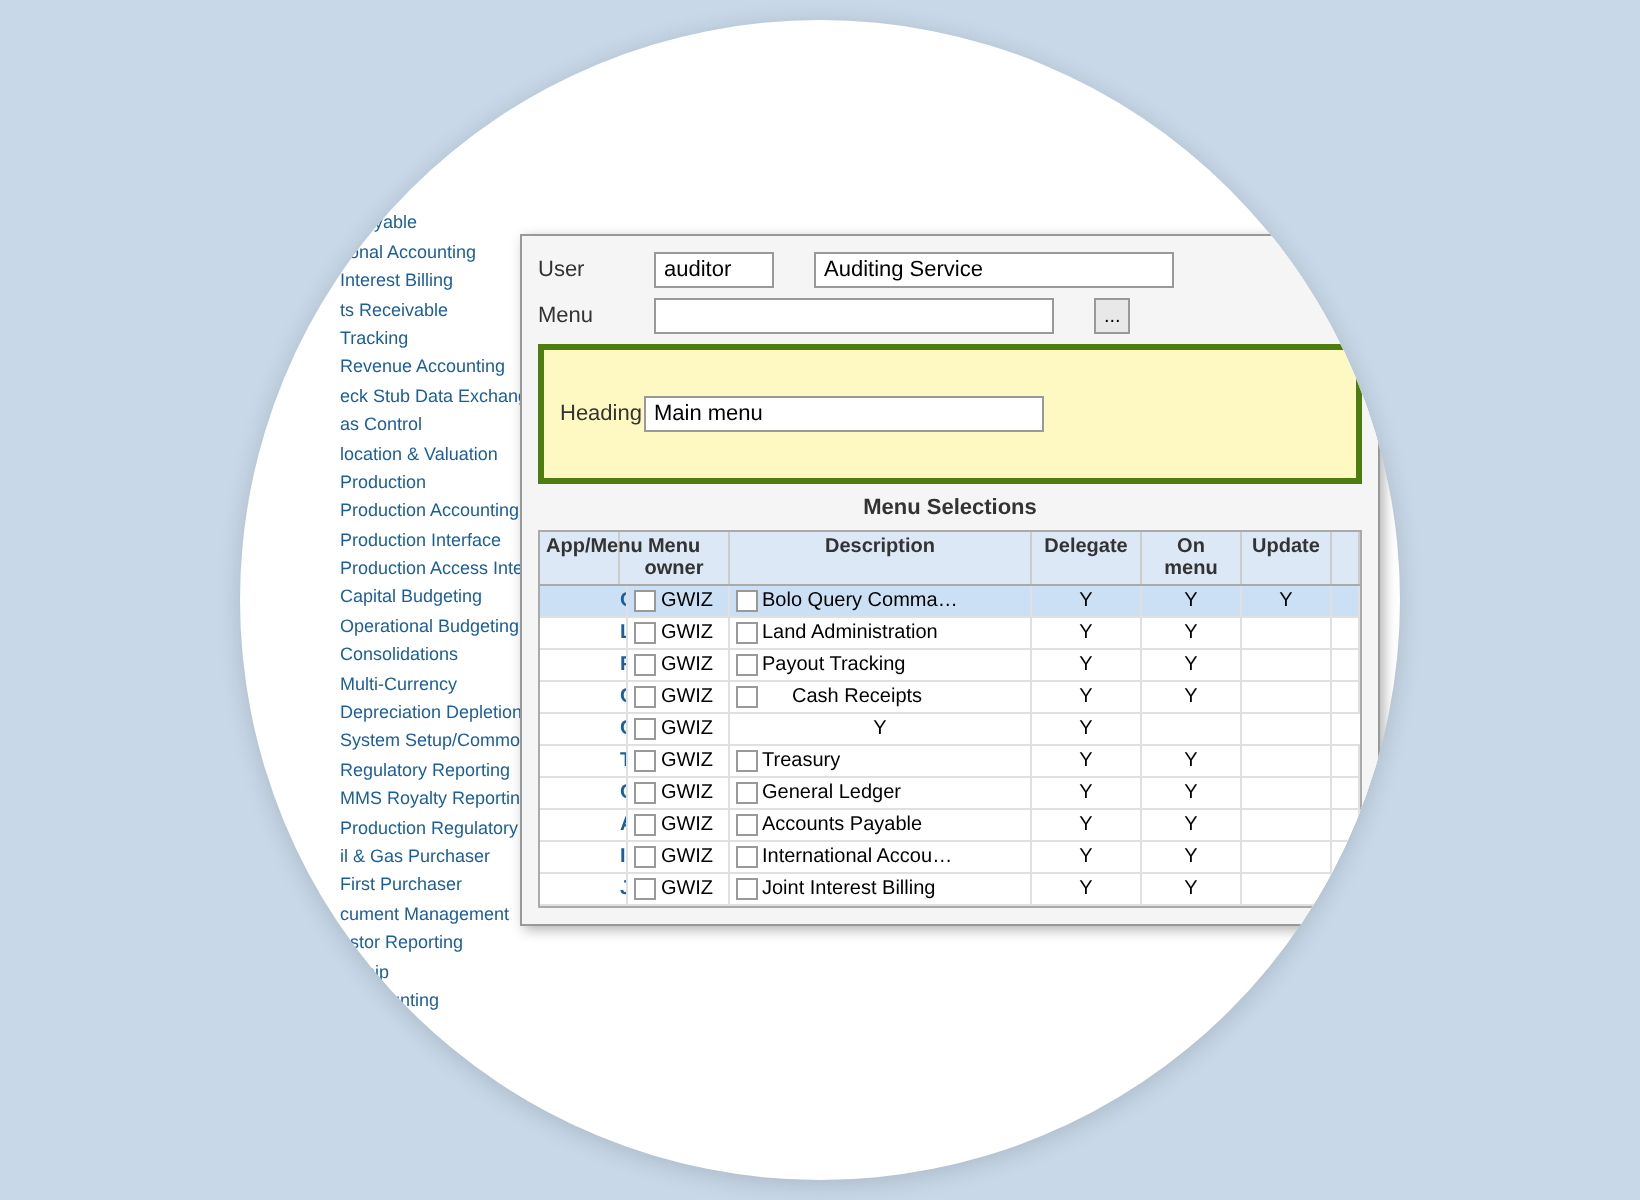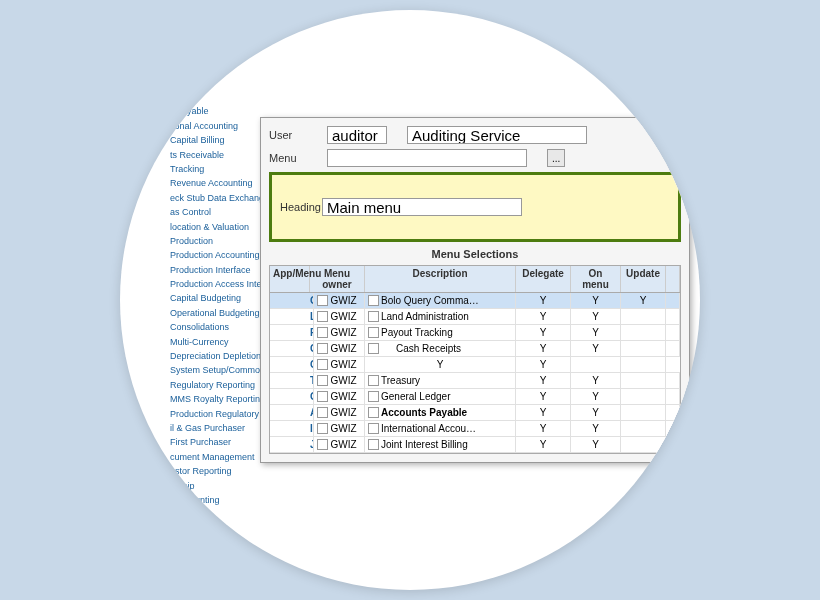--- a/index.html
+++ b/index.html
@@ -65,21 +65,21 @@
     .field-label {
       font-size: 11px;
       width: 38px;
       color: #333;
     }
 
     .field-input {
       border: 1px solid #999;
       background: white;
       padding: 2px 4px;
-      font-size: 15px;
+      font-size: 11px;
       height: 18px;
     }
 
     .field-input-wide {
       width: 60px;
     }
 
     .field-input-name {
       width: 180px;
     }
@@ -205,21 +205,21 @@
   </style>
 </head>
 <body>
 
 <div class="circle-bg">
 
   <div class="left-panel">
     <div class="left-panel-item" style="font-size:9px;">er</div>
     <div class="left-panel-item">s payable</div>
     <div class="left-panel-item">tional Accounting</div>
-    <div class="left-panel-item">Capital Billing</div>
+    <div class="left-panel-item">Interest Billing</div>
     <div class="left-panel-item">ts Receivable</div>
     <div class="left-panel-item">Tracking</div>
     <div class="left-panel-item">Revenue Accounting</div>
     <div class="left-panel-item">eck Stub Data Exchange</div>
     <div class="left-panel-item">as Control</div>
     <div class="left-panel-item">location &amp; Valuation</div>
     <div class="left-panel-item">Production</div>
     <div class="left-panel-item">Production Accounting</div>
     <div class="left-panel-item">Production Interface</div>
     <div class="left-panel-item">Production Access Interface</div>
@@ -382,21 +382,21 @@
     <div class="td"></div>
   </div>
             <div class="table-row">
     <div class="td app-code left">AP</div>
     <div class="td">
       <span class="td-check"></span>
       <span style="margin-left:2px;">GWIZ</span>
     </div>
     <div class="td left">
       <span class="td-check"></span>
-      <span style="margin-left:2px; overflow:hidden; text-overflow:ellipsis; max-width:100px;font-weight:bold;">Accounts Payable</span>
+      <span style="margin-left:2px; overflow:hidden; text-overflow:ellipsis; max-width:100px;">Accounts Payable</span>
     </div>
     <div class="td">Y</div>
     <div class="td">Y</div>
     <div class="td"></div>
     <div class="td"></div>
   </div>
             <div class="table-row">
     <div class="td app-code left">INT</div>
     <div class="td">
       <span class="td-check"></span>

